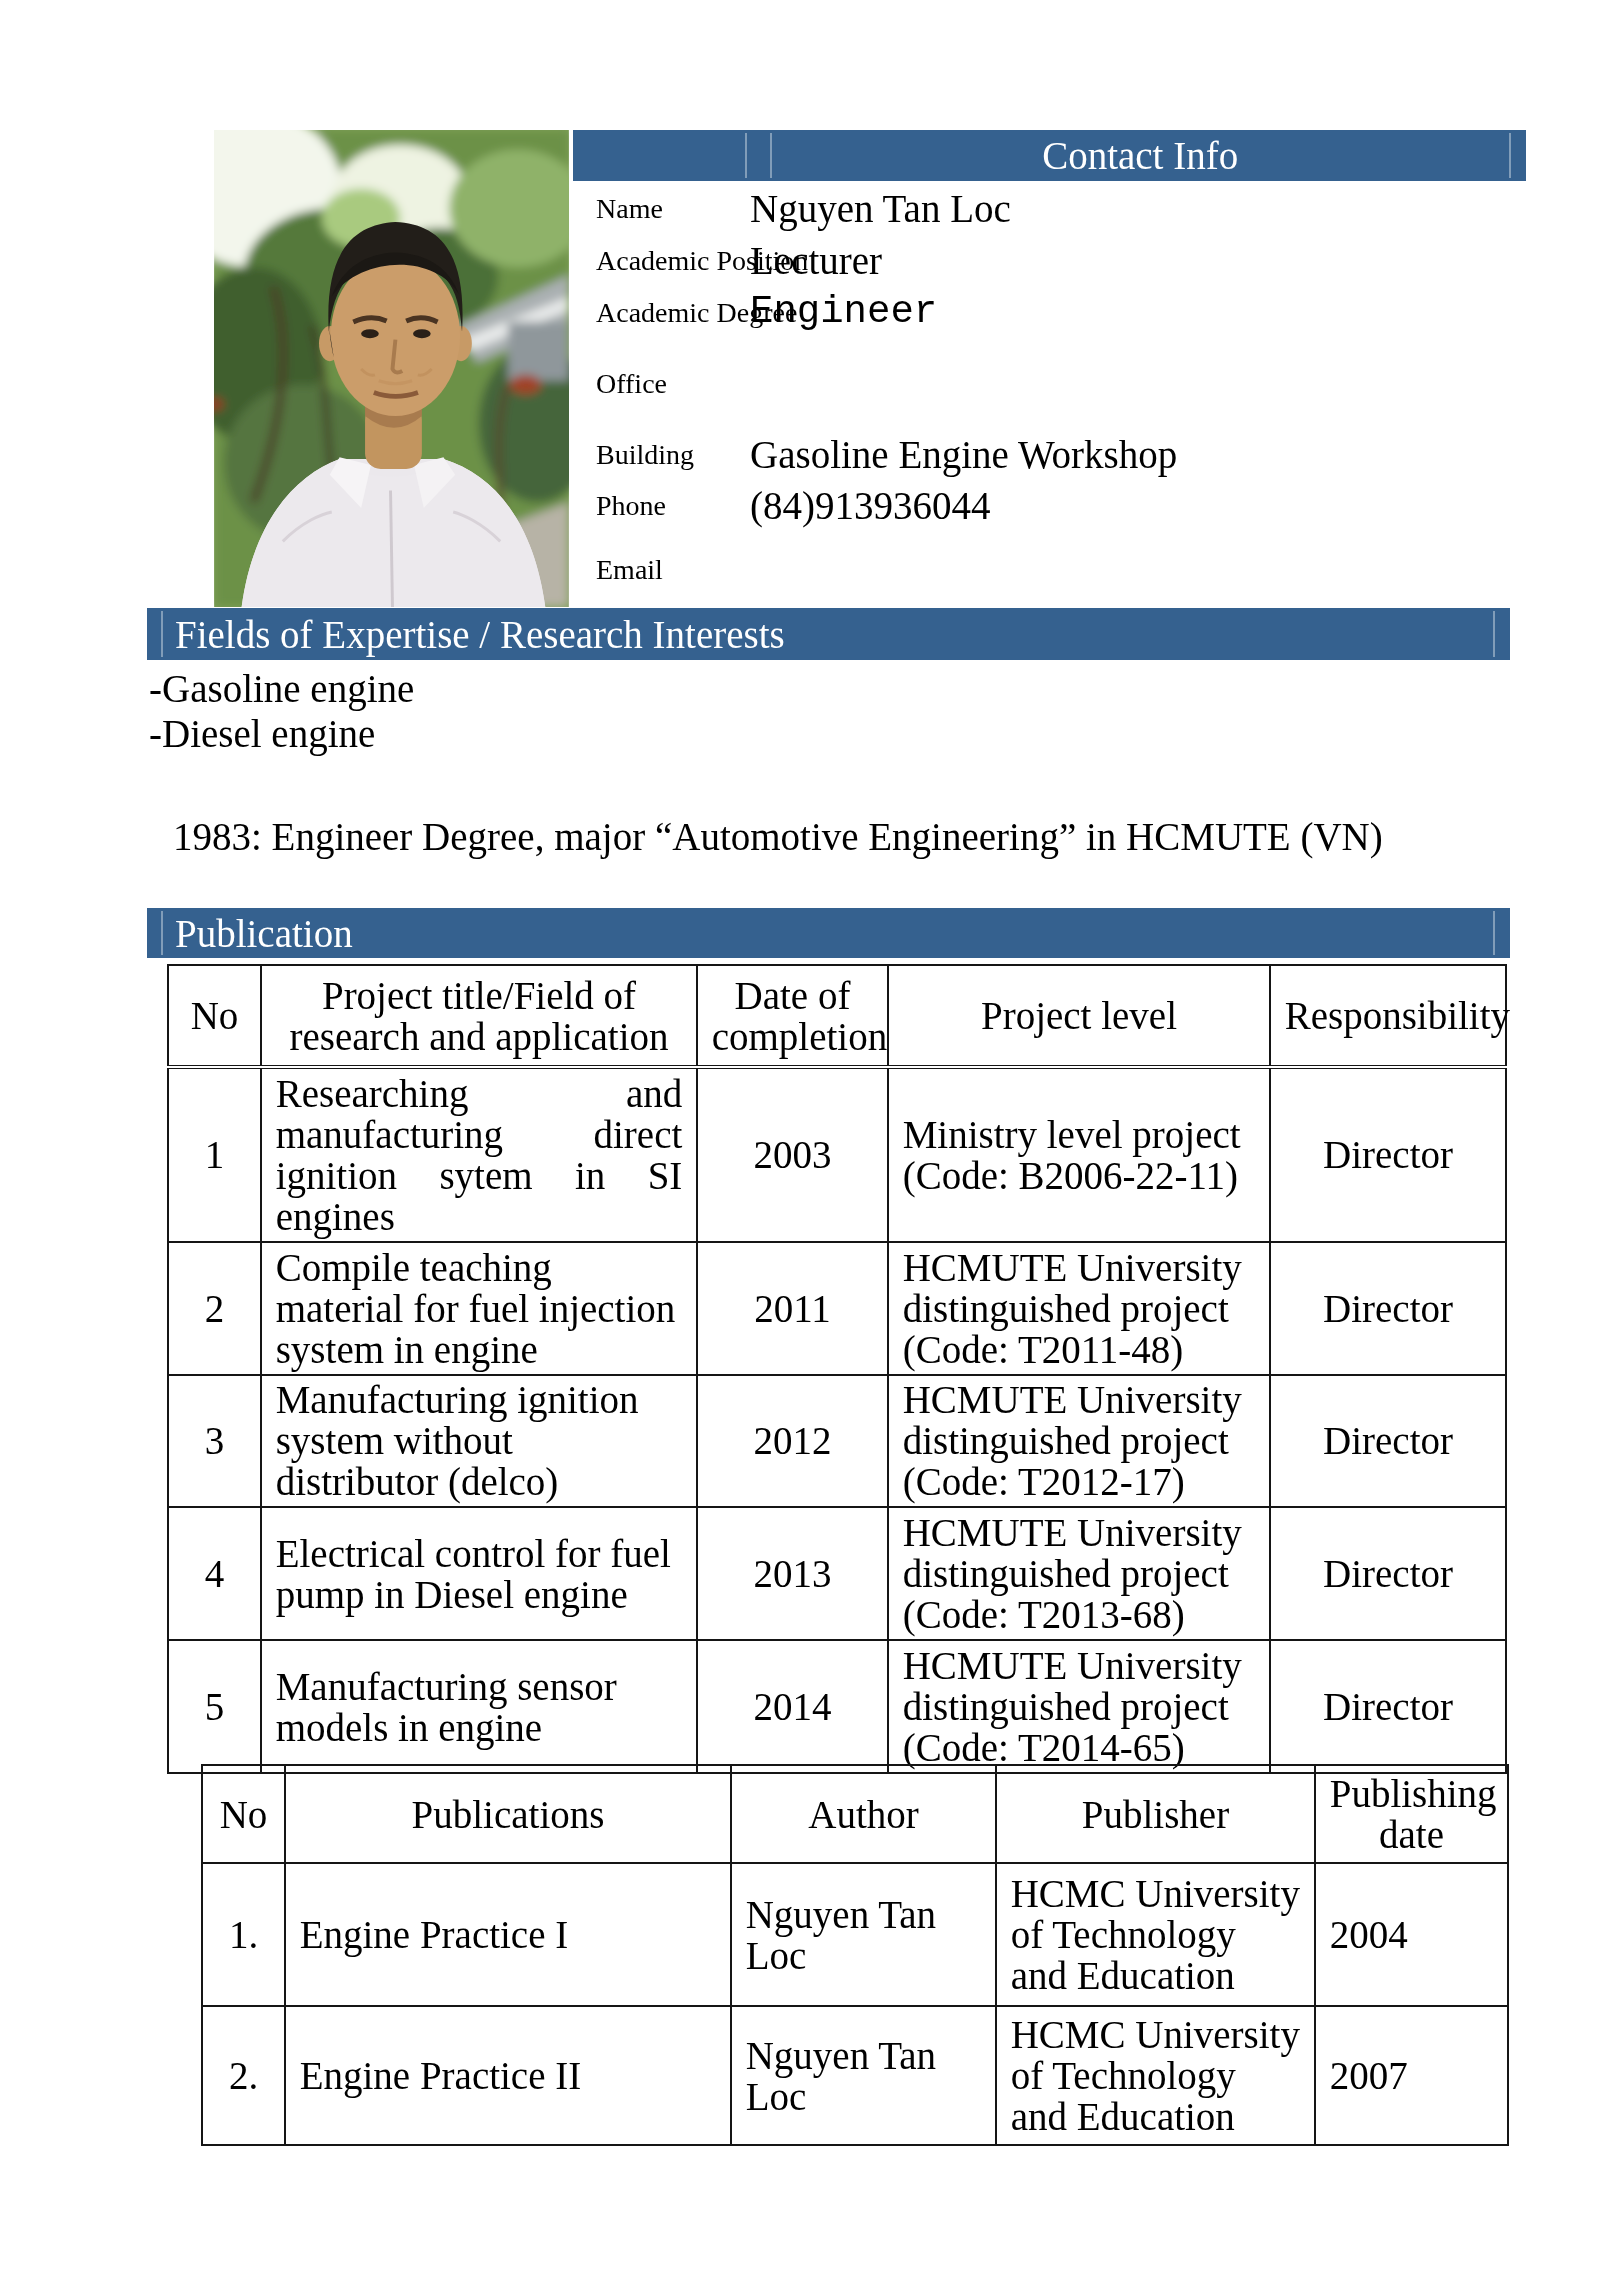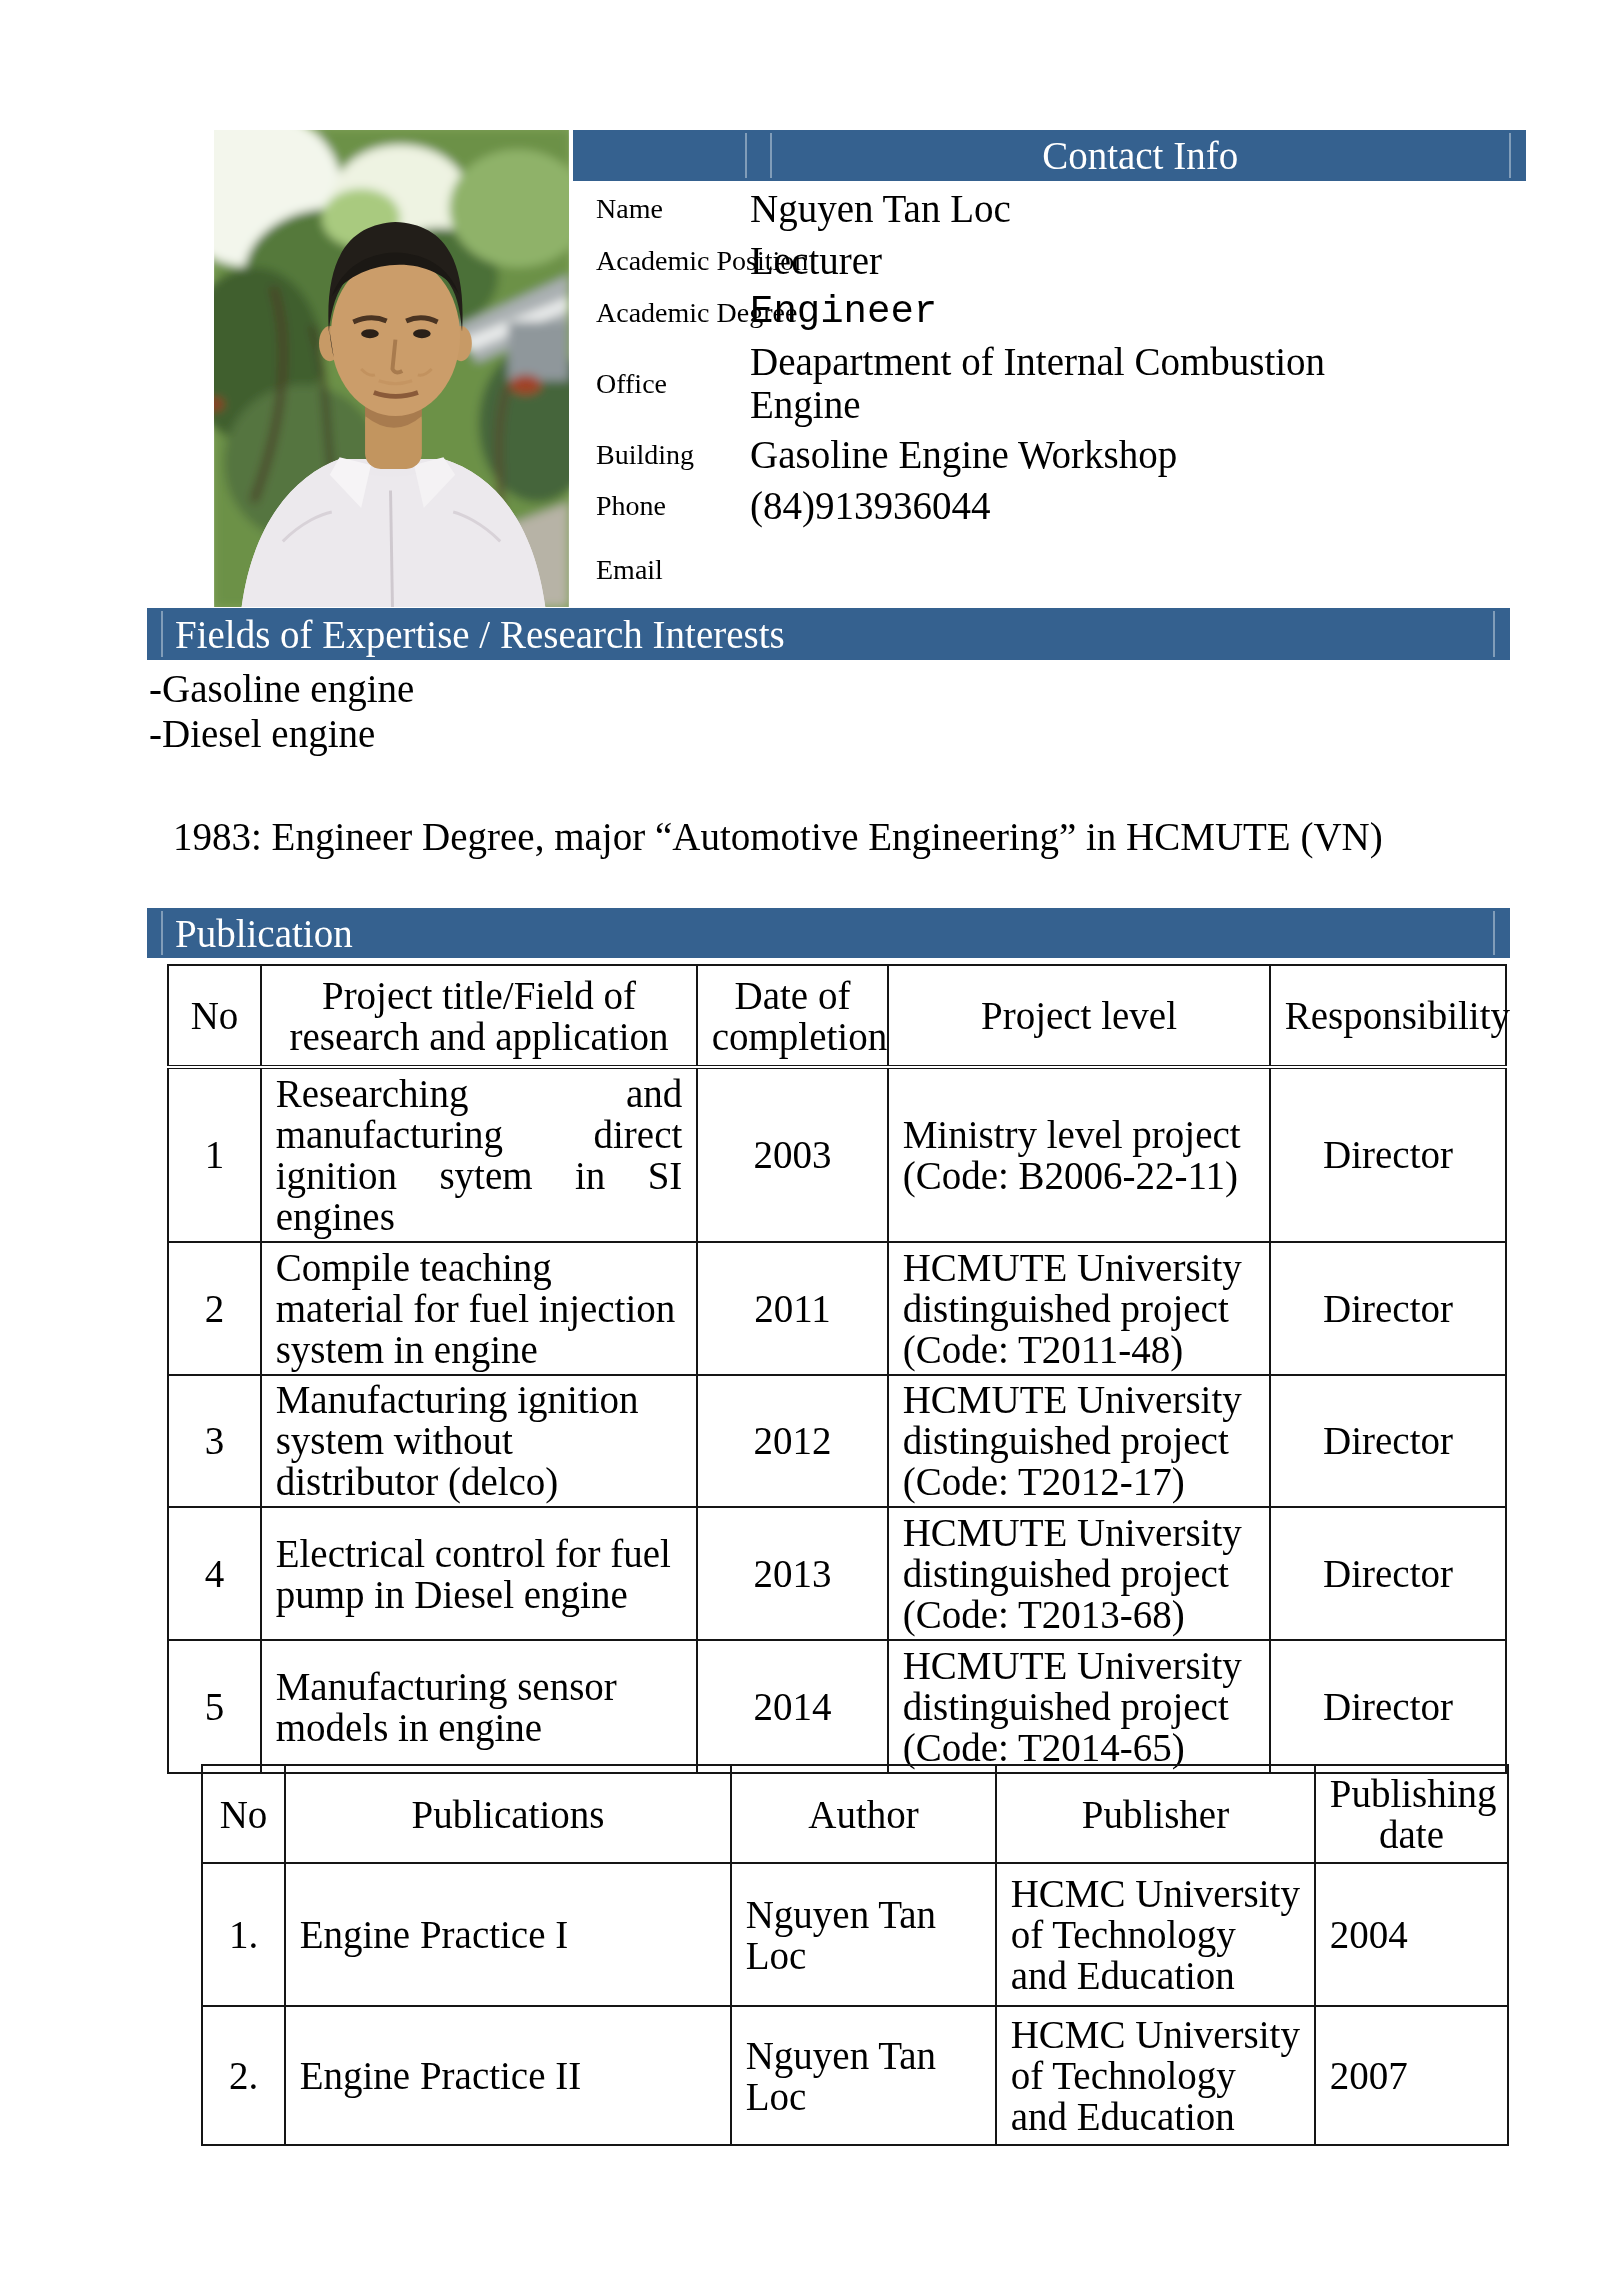--- a/index.html
+++ b/index.html
@@ -150,21 +150,20 @@
   <div class="clabel" style="top:187px;">Name</div>
   <div class="cvalue" style="top:187px;">Nguyen Tan Loc</div>
 
   <div class="clabel" style="top:239px;">Academic Position</div>
   <div class="cvalue" style="top:239px;">Lecturer</div>
 
   <div class="clabel" style="top:291px;">Academic Degree</div>
   <div class="cvalue" style="top:291px;font-family:Liberation Mono, monospace;">Engineer</div>
 
   <div class="clabel" style="top:362px;">Office</div>
-  <div class="cvalue" style="top:340px;width:627px;">Deapartment of Internal Combustion Engine</div>
 
   <div class="clabel" style="top:433px;">Building</div>
   <div class="cvalue" style="top:433px;">Gasoline Engine Workshop</div>
 
   <div class="clabel" style="top:484px;">Phone</div>
   <div class="cvalue" style="top:484px;">(84)913936044</div>
 
   <div class="clabel" style="top:548px;">Email</div>
 
   <div class="bar bar-title-left" style="left:147px;top:608px;width:1335px;height:52px;">

